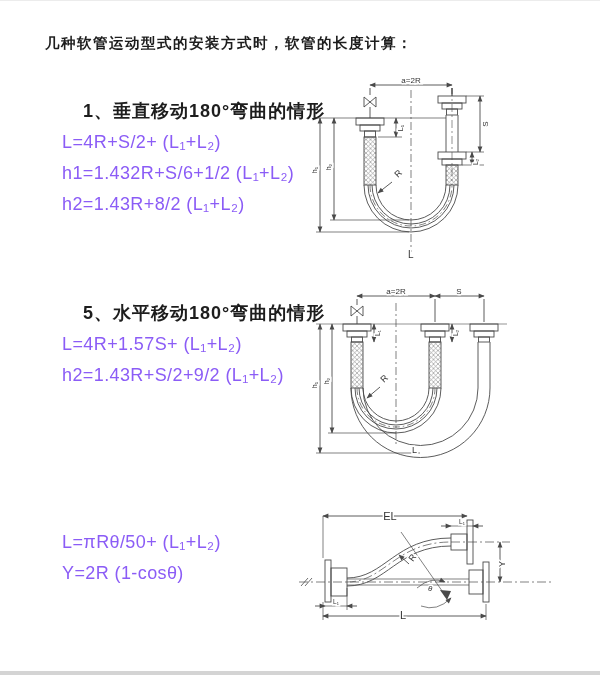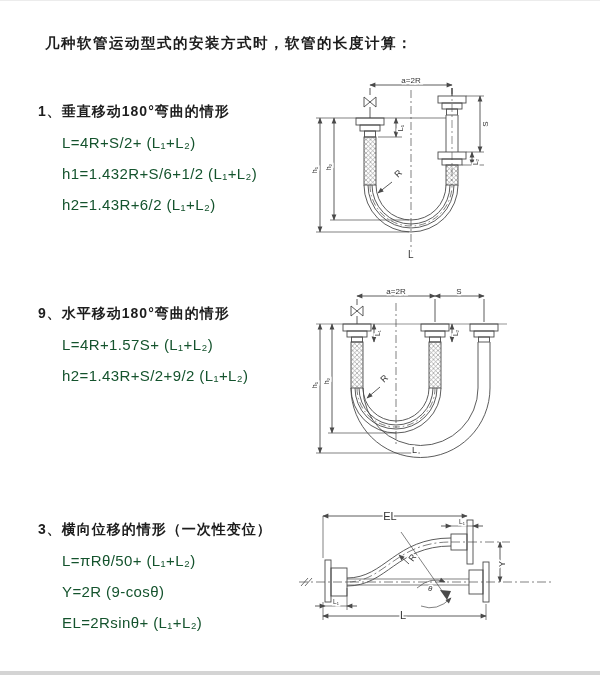--- a/index.html
+++ b/index.html
@@ -5,56 +5,54 @@
   html,body{margin:0;padding:0;}
   body{
     width:600px;height:675px;position:relative;background:#ffffff;
     font-family:"Liberation Sans", sans-serif;color:#1d1d1d;overflow:hidden;
   }
   .page-title{
     position:absolute;left:33px;top:22px;margin:12px;
     font-size:14.5px;font-weight:bold;letter-spacing:1.5px;
   }
   .sec{position:absolute;left:38px;}
-  .sec-heading{font-size:14px;font-weight:bold;letter-spacing:1px;line-height:18px;}
-  .formula{font-size:15px;line-height:17px;letter-spacing:.4px;margin:14px 0 0 24px;color:#14532d;}
+  .sec-heading{font-size:18px;font-weight:bold;letter-spacing:1px;line-height:18px;margin-left:45px;}
+  .formula{font-size:18px;line-height:17px;letter-spacing:.4px;margin:14px 0 0 24px;color:#8b5cf6;}
   #sec1{top:102px;} #sec2{top:304px;} #sec3{top:520px;}
   .diag{position:absolute;}
   #d1{left:312px;top:72px;} #d2{left:312px;top:283px;} #d3{left:295px;top:498px;}
   svg text{fill:#333;font-family:"Liberation Sans",sans-serif;}
   .halo{paint-order:stroke;stroke:#ffffff;stroke-width:3px;}
   .scan-edge-bottom{position:absolute;left:0;bottom:0;width:600px;height:4px;background:#d4d4d4;}
   .scan-edge-top{position:absolute;left:0;top:0;width:600px;height:1px;background:#ececec;}
 </style>
 </head>
 <body>
 
 <div>
   <div class="scan-edge-top"></div>
 
   <h1 class="page-title">几种软管运动型式的安装方式时，软管的长度计算：</h1>
 
   <section class="sec" id="sec1">
     <div class="sec-heading">1、垂直移动180°弯曲的情形</div>
     <div class="formula">L=4R+S/2+ (L₁+L₂)</div>
     <div class="formula">h1=1.432R+S/6+1/2 (L₁+L₂)</div>
-    <div class="formula">h2=1.43R+6/2 (L₁+L₂)</div>
+    <div class="formula">h2=1.43R+8/2 (L₁+L₂)</div>
   </section>
 
   <section class="sec" id="sec2">
-    <div class="sec-heading">9、水平移动180°弯曲的情形</div>
+    <div class="sec-heading">5、水平移动180°弯曲的情形</div>
     <div class="formula">L=4R+1.57S+ (L₁+L₂)</div>
     <div class="formula">h2=1.43R+S/2+9/2 (L₁+L₂)</div>
   </section>
 
   <section class="sec" id="sec3">
-    <div class="sec-heading">3、横向位移的情形（一次性变位）</div>
     <div class="formula">L=πRθ/50+ (L₁+L₂)</div>
-    <div class="formula">Y=2R (9-cosθ)</div>
-    <div class="formula">EL=2Rsinθ+ (L₁+L₂)</div>
+    <div class="formula">Y=2R (1-cosθ)</div>
   </section>
 
   <svg id="d1" class="diag" width="283" height="192" viewBox="0 0 283 192">
     <defs>
       <marker id="a1" viewBox="0 0 10 10" refX="9" refY="5" markerWidth="8" markerHeight="6" orient="auto-start-reverse" markerUnits="userSpaceOnUse">
         <path d="M0,1 L10,5 L0,9 Z" fill="#4a4a4a"></path>
       </marker>
       <pattern id="hx1" width="4.5" height="4.5" patternUnits="userSpaceOnUse">
         <path d="M0,4.5 L4.5,0 M0,0 L4.5,4.5" stroke="#8a8a8a" stroke-width="0.6" fill="none"></path>
       </pattern>

